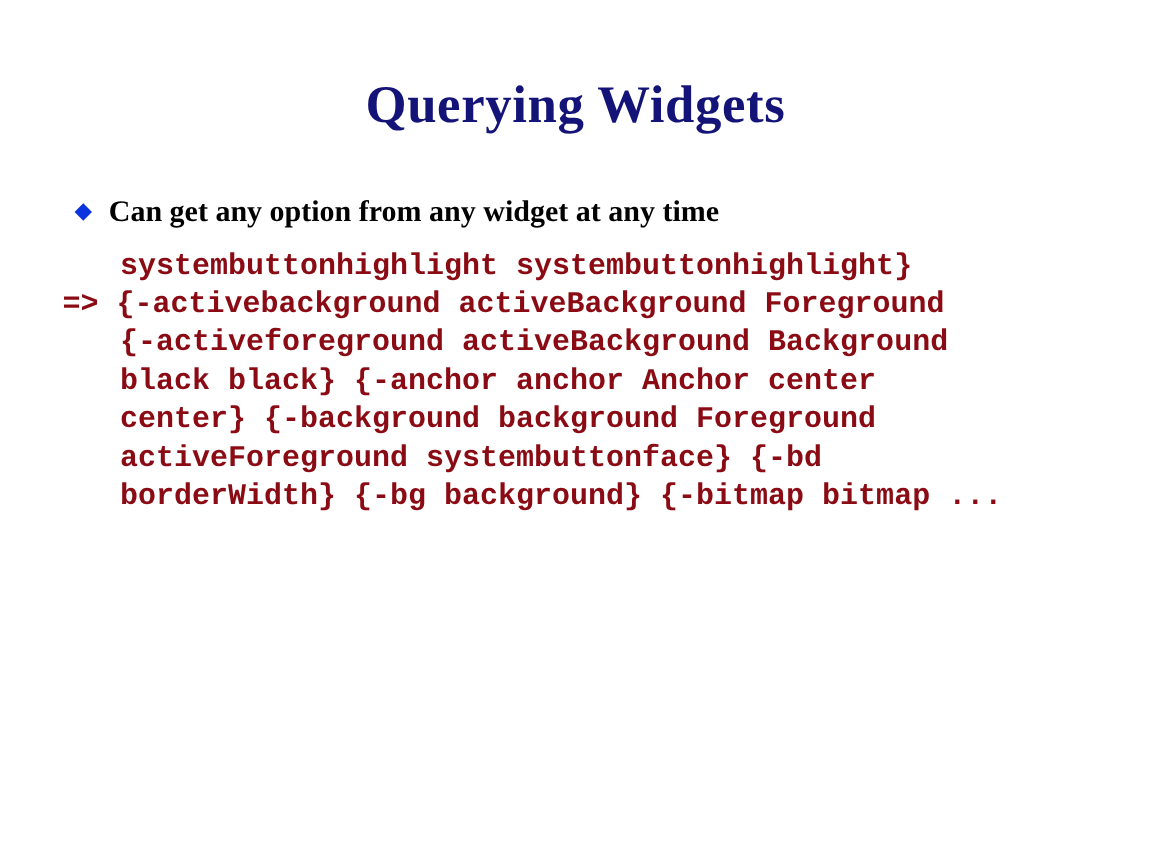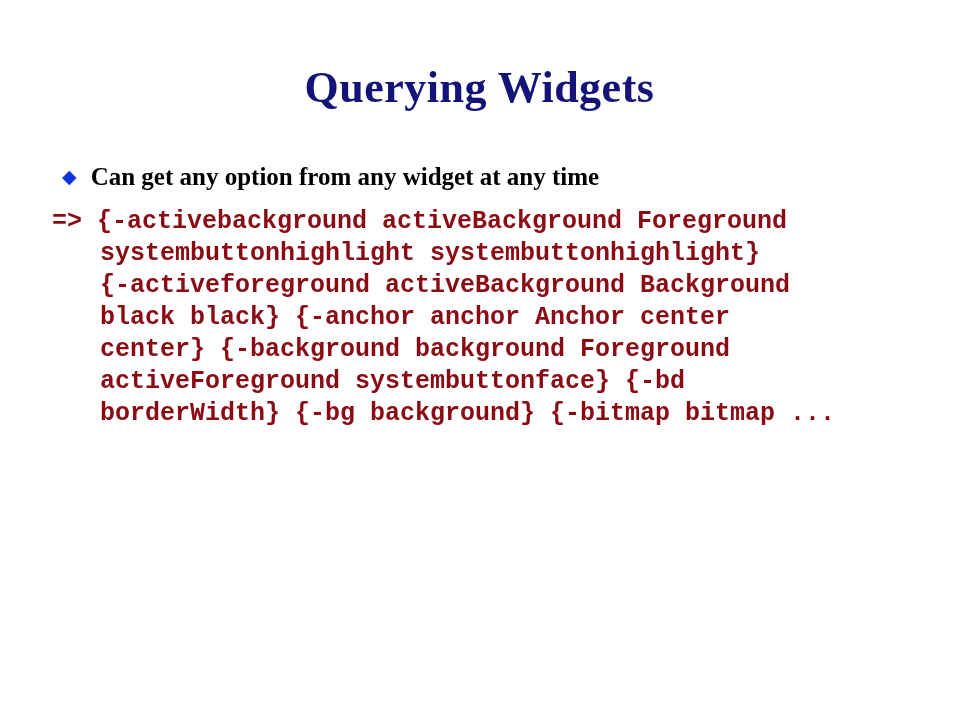--- a/index.html
+++ b/index.html
@@ -109,22 +109,22 @@
     <div class="bullet-row">
       <span class="bullet-marker">◆</span>
       <span class="bullet-text">Can get any option from any widget at any time</span>
     </div>
 
 
     <div class="spacer-sm"></div>
 
     <div>
       <div class="result-group">
+        <div class="code-line result-cont">systembuttonhighlight systembuttonhighlight}</div>
         <div class="code-line result">=&gt; {-activebackground activeBackground Foreground</div>
-        <div class="code-line result-cont">systembuttonhighlight systembuttonhighlight}</div>
         <div class="code-line result-cont">{-activeforeground activeBackground Background</div>
         <div class="code-line result-cont">black black} {-anchor anchor Anchor center</div>
         <div class="code-line result-cont">center} {-background background Foreground</div>
         <div class="code-line result-cont">activeForeground systembuttonface} {-bd</div>
         <div class="code-line result-cont">borderWidth} {-bg background} {-bitmap bitmap ...</div>
       </div>
     </div>
 
   </div>
 </div>

